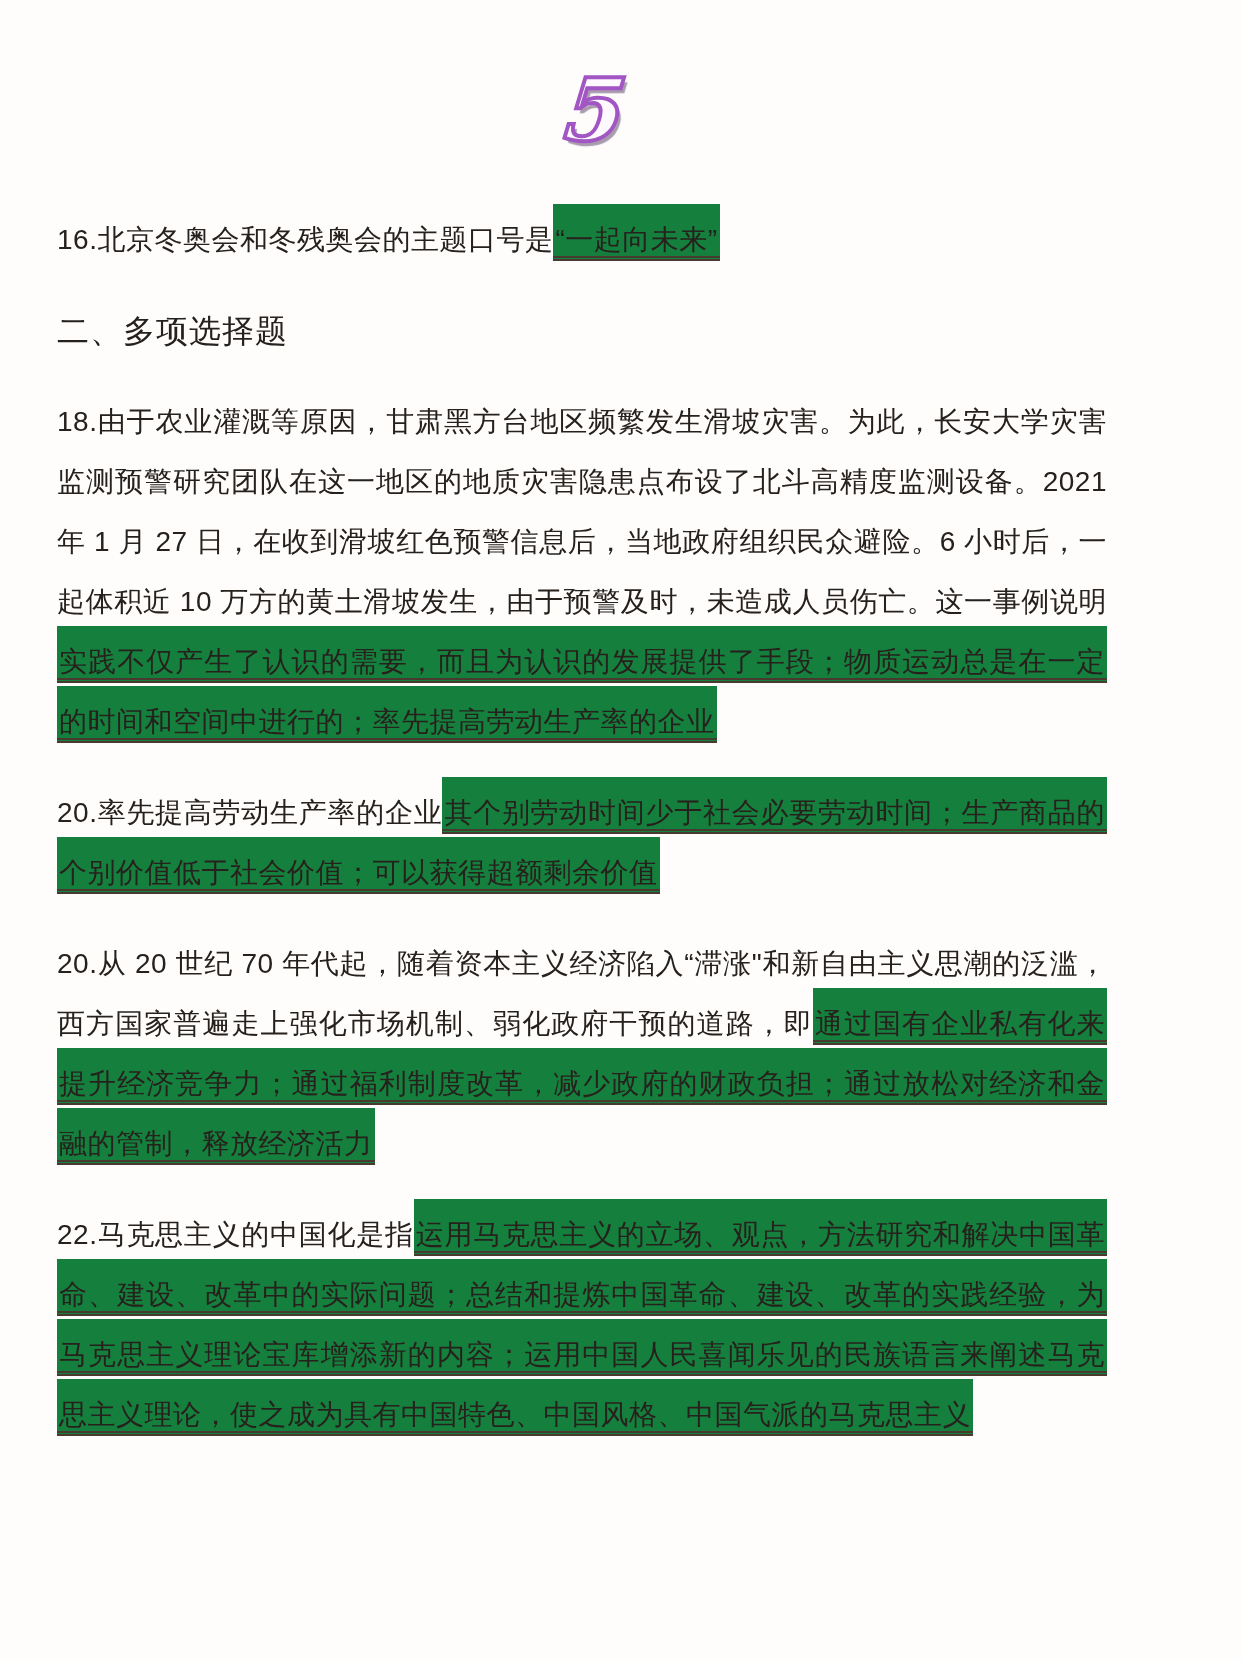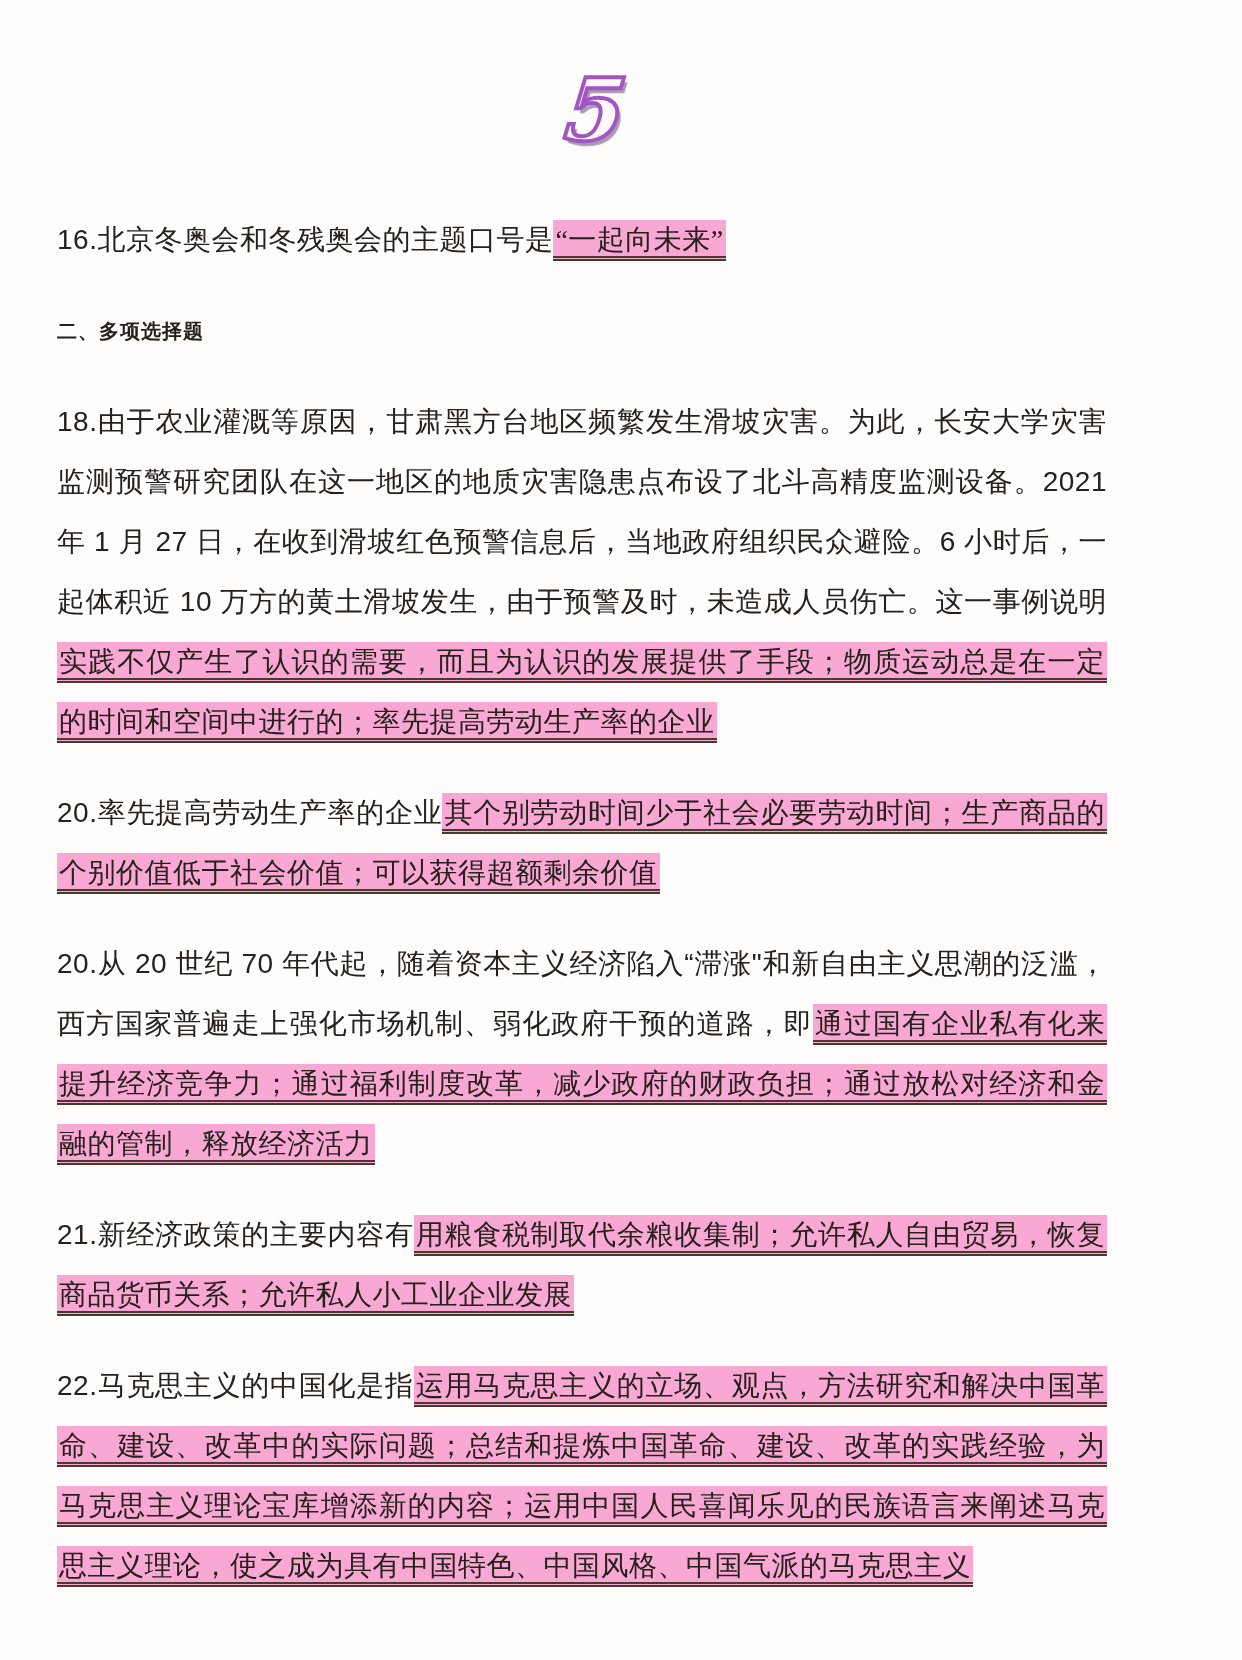--- a/index.html
+++ b/index.html
@@ -31,33 +31,32 @@
     transform:skewX(-6deg);
   }
   .para{
     font-size:28px;
     line-height:60px;
     text-align:justify;
     margin:0 0 31px 0;
     letter-spacing:0.5px;
   }
   .section-heading{
-    font-size:20px;
-    font-weight:bold;
+    font-size:32px;
+    font-weight:normal;
     line-height:60px;
     margin:0 0 31px 0;
     letter-spacing:1px;
   }
   .hl{
-    background:#f9a8d4;
+    background:#15803d;
     border-bottom:5px double #483a2e;
-    padding:4px 2px 1px 2px;
+    padding:20px 2px 1px 2px;
     -webkit-box-decoration-break:clone;
     box-decoration-break:clone;
-    font-family:Liberation Serif, serif;
   }
 </style>
 </head>
 <body>
 
 <div class="page">
 
   <div class="page-number-wrap">
     <span class="page-number">5</span>
   </div>
@@ -74,21 +73,18 @@
   </div>
 
   <div class="para">
     <span>20.率先提高劳动生产率的企业</span><span class="hl">其个别劳动时间少于社会必要劳动时间；生产商品的个别价值低于社会价值；可以获得超额剩余价值</span>
   </div>
 
   <div class="para">
     <span>20.从 20 世纪 70 年代起，随着资本主义经济陷入“滞涨"和新自由主义思潮的泛滥，西方国家普遍走上强化市场机制、弱化政府干预的道路，即</span><span class="hl">通过国有企业私有化来提升经济竞争力；通过福利制度改革，减少政府的财政负担；通过放松对经济和金融的管制，释放经济活力</span>
   </div>
 
-  <div class="para">
-    <span>21.新经济政策的主要内容有</span><span class="hl">用粮食税制取代余粮收集制；允许私人自由贸易，恢复商品货币关系；允许私人小工业企业发展</span>
-  </div>
 
   <div class="para">
     <span>22.马克思主义的中国化是指</span><span class="hl">运用马克思主义的立场、观点，方法研究和解决中国革命、建设、改革中的实际问题；总结和提炼中国革命、建设、改革的实践经验，为马克思主义理论宝库增添新的内容；运用中国人民喜闻乐见的民族语言来阐述马克思主义理论，使之成为具有中国特色、中国风格、中国气派的马克思主义</span>
   </div>
 
 </div>
 
 </body></html>

